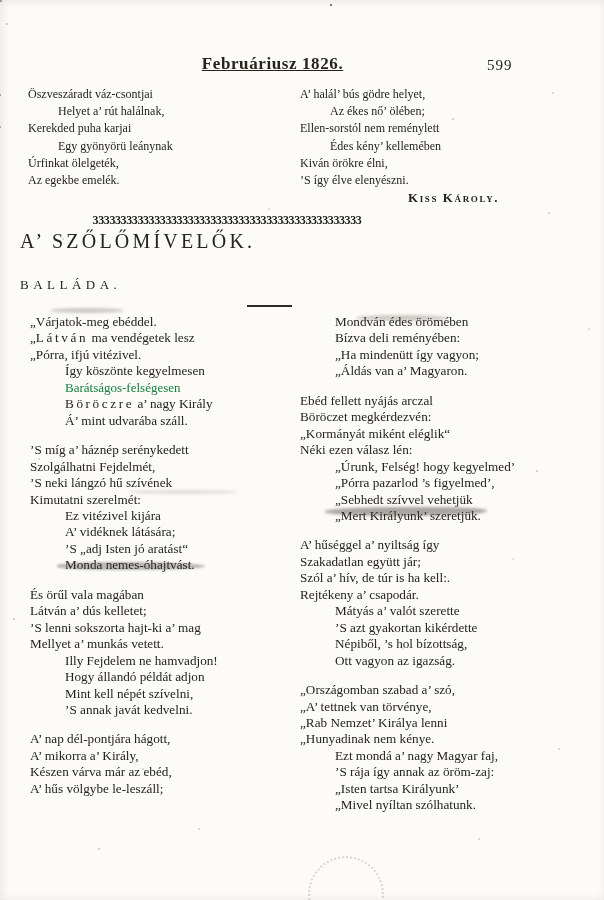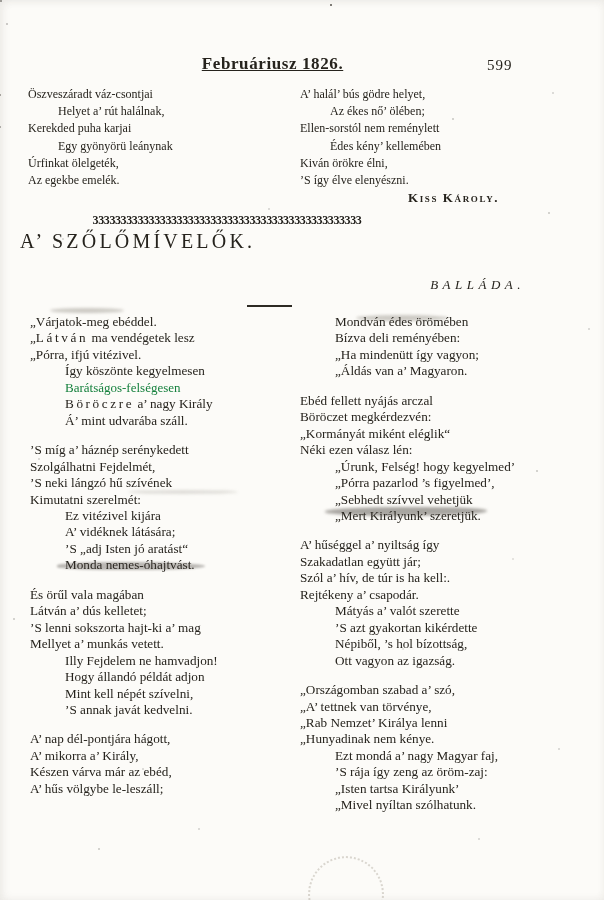--- a/index.html
+++ b/index.html
@@ -43,22 +43,22 @@
   }
   .ornament{
     position:absolute;top:213px;left:0;width:454px;text-align:center;
     font-size:12px;font-weight:bold;letter-spacing:-.4px;color:#1c1a16;
   }
   .art-title{
     position:absolute;top:230px;left:20px;width:505px;text-align:left;
     font-size:20px;letter-spacing:3.2px;
   }
   .art-sub{
-    position:absolute;top:277px;left:20px;width:505px;text-align:right;
-    font-style:italic;font-size:13px;letter-spacing:4.5px;
+    position:absolute;top:277px;left:20px;width:505px;text-align:left;
+    font-size:13px;letter-spacing:4.5px;
   }
   .rule{position:absolute;top:305px;left:247px;width:45px;height:2px;background:#2d2a24;}
   .smudge{position:absolute;background:rgba(95,88,76,.30);filter:blur(1.4px);border-radius:50%;}
   .sm-a{top:308px;left:50px;width:74px;height:5px;}
   .sm-b{top:315px;left:356px;width:92px;height:6px;}
   .sm-c{top:490px;left:128px;width:110px;height:4px;background:rgba(95,88,76,.18);}
   .ring{
     position:absolute;top:856px;left:308px;width:72px;height:72px;border-radius:50%;
     border:2px dotted rgba(128,119,103,.28);
   }
@@ -162,17 +162,17 @@
       <div class="line"><span class="lt">Rejtékeny a’ csapodár.</span></div>
       <div class="line ind"><span class="lt">Mátyás a’ valót szerette</span></div>
       <div class="line ind"><span class="lt">’S azt gyakortan kikérdette</span></div>
       <div class="line ind"><span class="lt">Népiből, ’s hol bízottság,</span></div>
       <div class="line ind"><span class="lt">Ott vagyon az igazság.</span></div>
       <div class="line gap"><span class="lt">„Országomban szabad a’ szó,</span></div>
       <div class="line"><span class="lt">„A’ tettnek van törvénye,</span></div>
       <div class="line"><span class="lt">„Rab Nemzet’ Királya lenni</span></div>
       <div class="line"><span class="lt">„Hunyadinak nem kénye.</span></div>
       <div class="line ind"><span class="lt">Ezt mondá a’ nagy Magyar faj,</span></div>
-      <div class="line ind"><span class="lt">’S rája így zeng az öröm-zaj:</span></div>
+      <div class="line ind"><span class="lt">’S rája így annak az öröm-zaj:</span></div>
       <div class="line ind"><span class="lt">„Isten tartsa Királyunk’</span></div>
       <div class="line ind"><span class="lt">„Mivel nyíltan szólhatunk.</span></div>
     </div>
 </div>
 
 </body></html>

